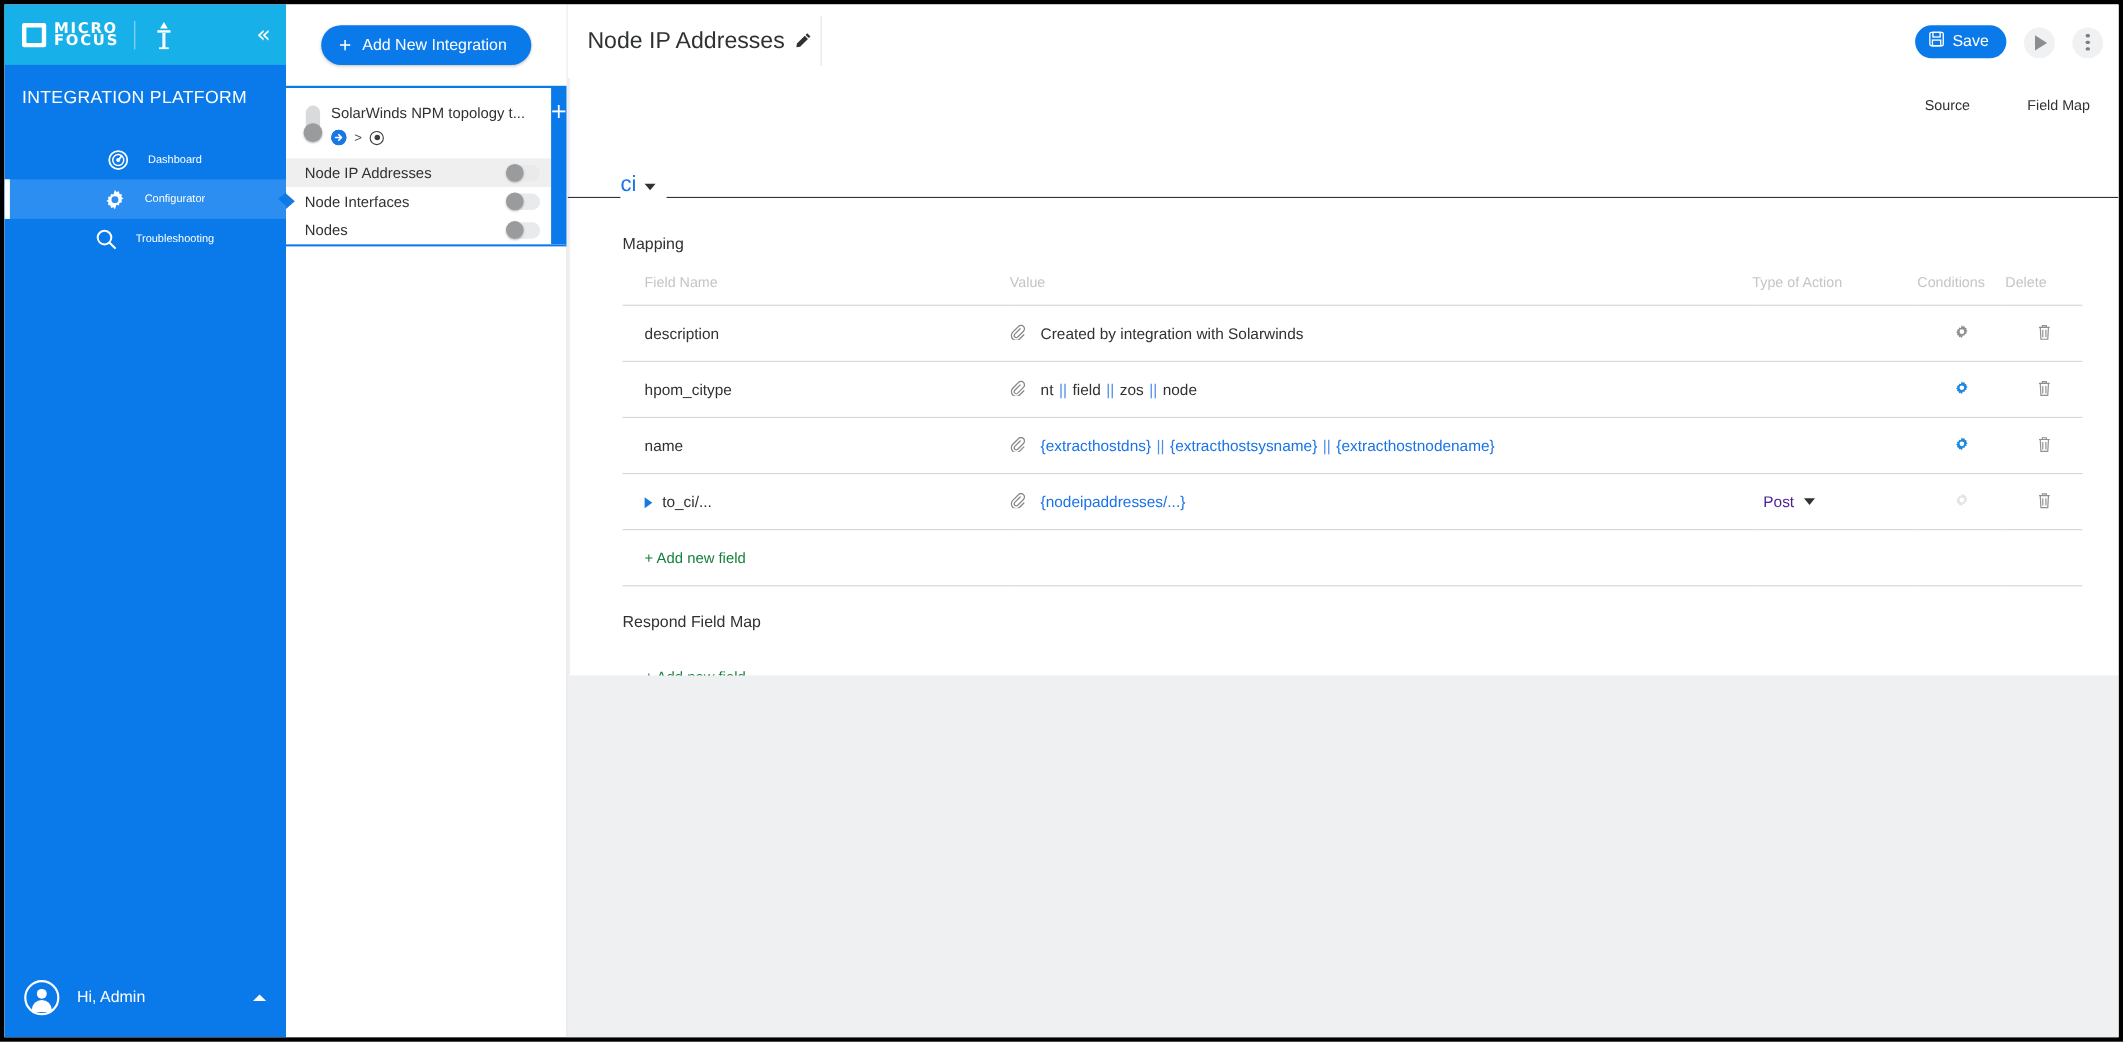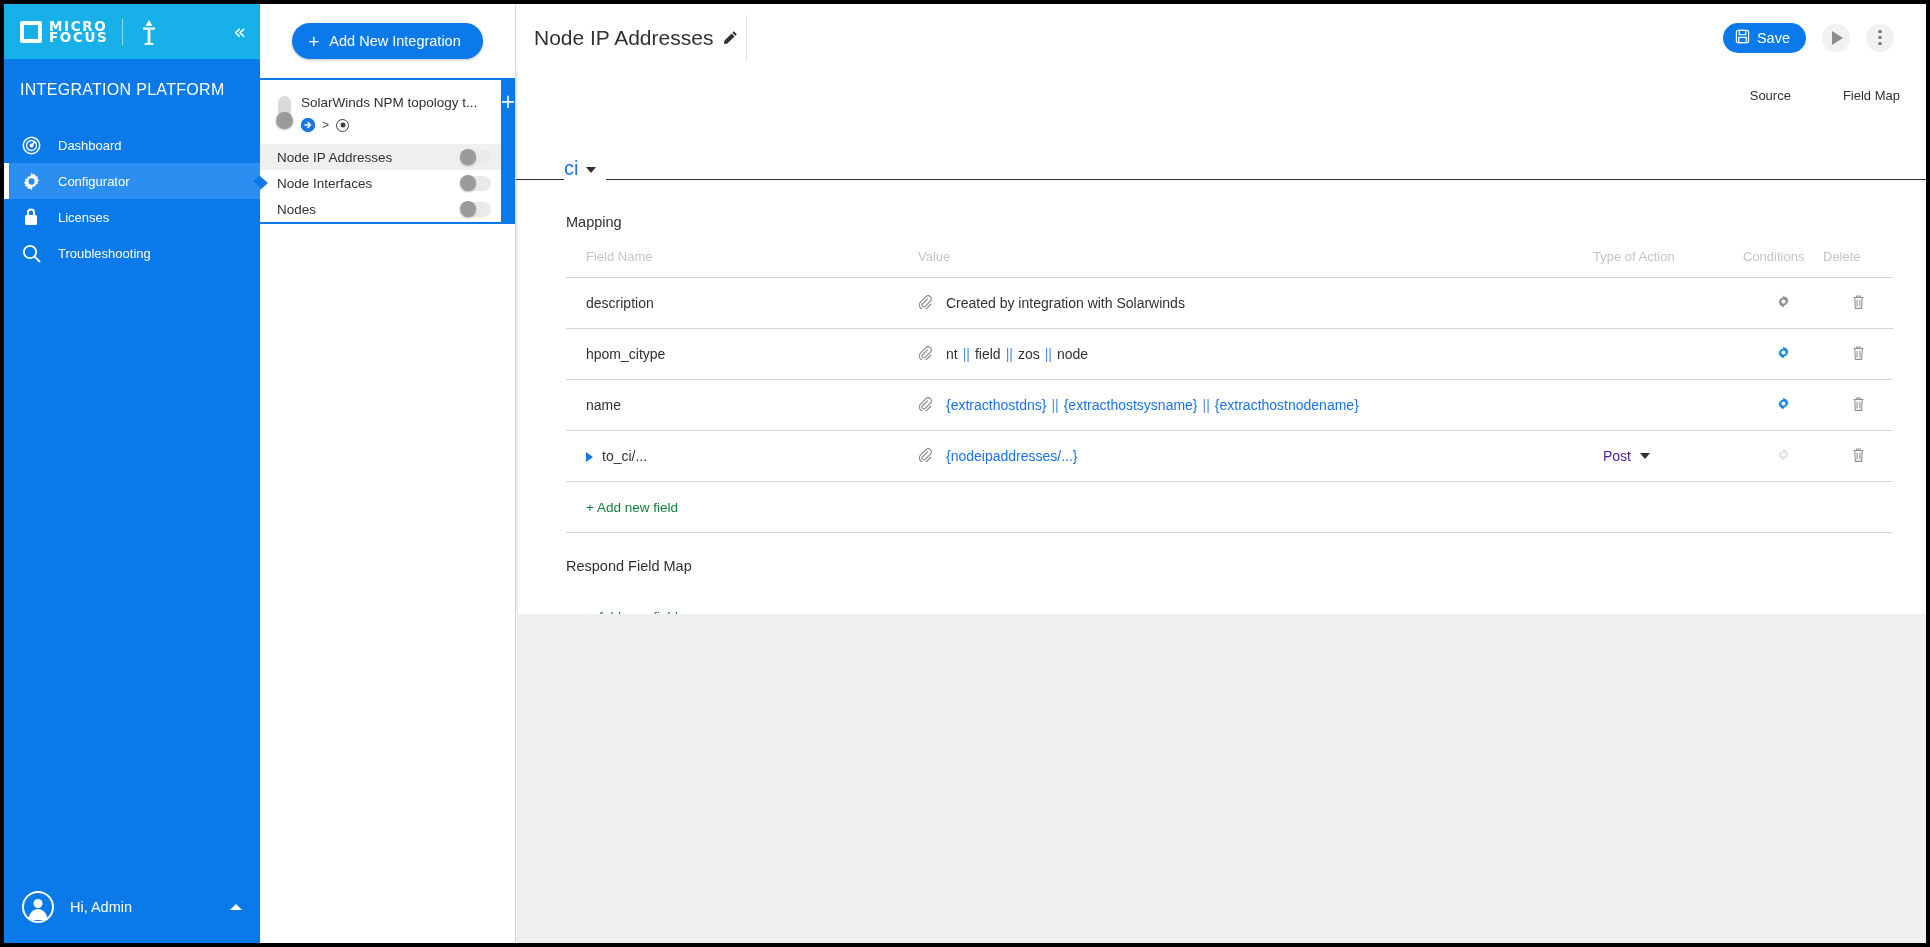--- a/index.html
+++ b/index.html
@@ -64,23 +64,24 @@
     color: #fff;
     font-size: 16px;
     letter-spacing: 0.3px;
     padding: 22px 0 22px 16px;
   }
   .nav { margin-top: 6px; }
   .nav-item {
     height: 36px;
     display: flex; align-items: center;
     color: #fff;
-    font-size: 13px;
-    cursor: pointer;
-    position: relative;
+    font-size: 10px;
+    cursor: pointer;
+    position: relative;
+    justify-content: center;
   }
   .nav-item .nav-icon {
     width: 54px; display: flex; align-items: center; justify-content: center;
     flex: 0 0 54px;
   }
   .nav-item.active { background: #2b8ef0; }
   .nav-item.active::before {
     content: ""; position: absolute; left: 0; top: 0;
     width: 5px; height: 100%; background: #fff;
   }
@@ -242,22 +243,22 @@
   .page-title {
     font-size: 21px; color: #2f3133;
     padding-left: 18px;
     display: flex; align-items: center; gap: 10px;
   }
   .title-divider {
     position: absolute; left: 230px; top: 11px; bottom: 11px;
     width: 1px; background: #e2e3e5;
   }
   .hdr-actions {
-    margin-left: auto; display: flex; align-items: center; gap: 16px;
-    padding-right: 32px;
+    margin-left: auto; display: flex; align-items: flex-end; gap: 16px;
+    padding-right: 14px;
   }
   .save-btn {
     background: #0a7aea; color: #fff; border: none;
     border-radius: 16px; height: 30px; padding: 0 16px 0 12px;
     font-size: 14.5px; display: inline-flex; align-items: center; gap: 7px;
     cursor: pointer; font-family: "Liberation Sans", sans-serif;
   }
   .round-btn {
     width: 28px; height: 28px; border-radius: 50%;
     background: #f0f1f2;
@@ -450,29 +451,20 @@
           <svg width="21" height="21" viewBox="0 0 24 24" fill="#fff">
             <path d="M12 1.8l1.5 2.2 2.6-.6.6 2.6 2.6.6-.6 2.6 2.2 1.5-2.2 1.5.6 2.6-2.6.6-.6 2.6-2.6-.6L12 22.2l-1.5-2.2-2.6.6-.6-2.6-2.6-.6.6-2.6L3.1 13.3l2.2-1.5-.6-2.6 2.6-.6.6-2.6 2.6.6z"></path>
             <circle cx="12" cy="12" r="3.6" fill="#2b8ef0"></circle>
           </svg>
         </span>
         <span>Configurator</span>
         <span class="nav-arrow"></span>
       </div>
 
 
-      <div class="nav-item">
-        <span class="nav-icon">
-          <svg width="16" height="20" viewBox="0 0 16 20" fill="#fff">
-            <path d="M4 8V5.5a4 4 0 0 1 8 0V8h-2V5.5a2 2 0 0 0-4 0V8z"></path>
-            <rect x="2" y="8" width="12" height="10" rx="1.5"></rect>
-          </svg>
-        </span>
-        <span>Licenses</span>
-      </div>
 
       <div class="nav-item">
         <span class="nav-icon">
           <svg width="19" height="19" viewBox="0 0 19 19">
             <circle cx="8" cy="8" r="6.2" fill="none" stroke="#fff" stroke-width="1.8"></circle>
             <line x1="12.6" y1="12.6" x2="17.5" y2="17.5" stroke="#fff" stroke-width="1.9" stroke-linecap="round"></line>
           </svg>
         </span>
         <span>Troubleshooting</span>
       </div>

